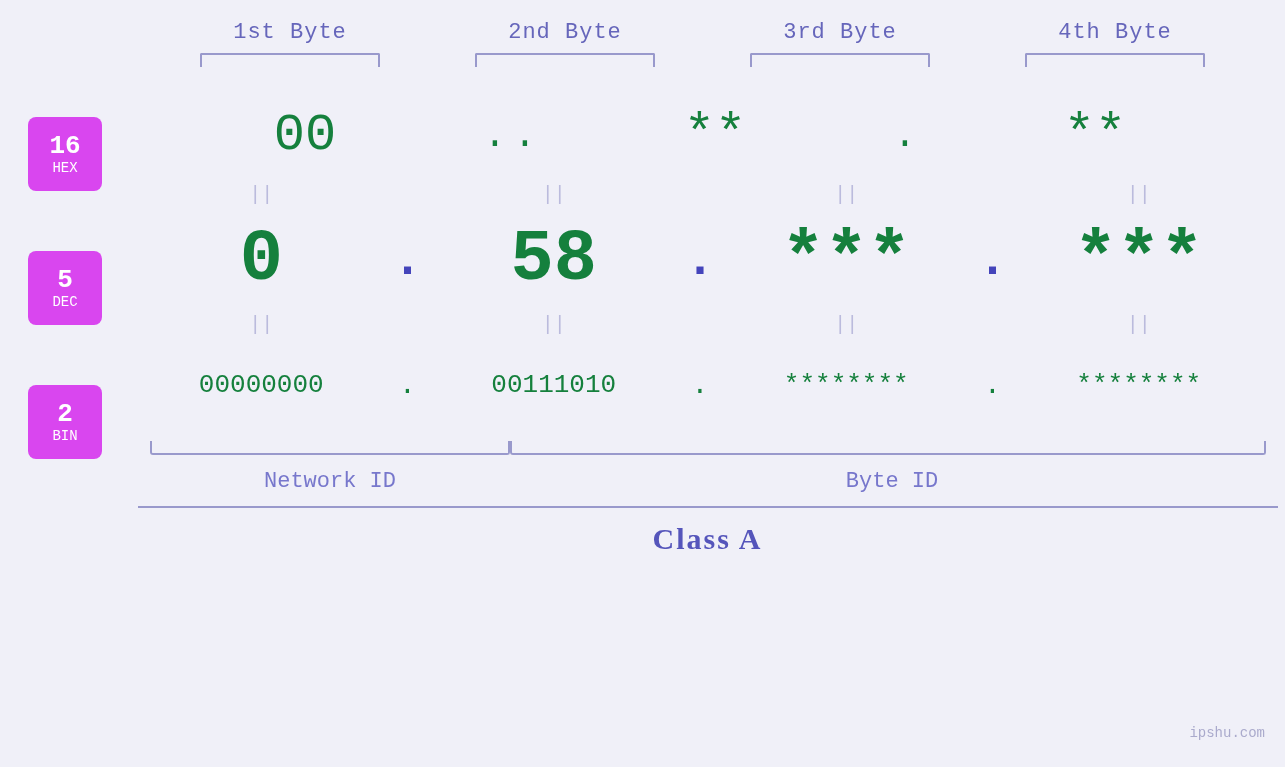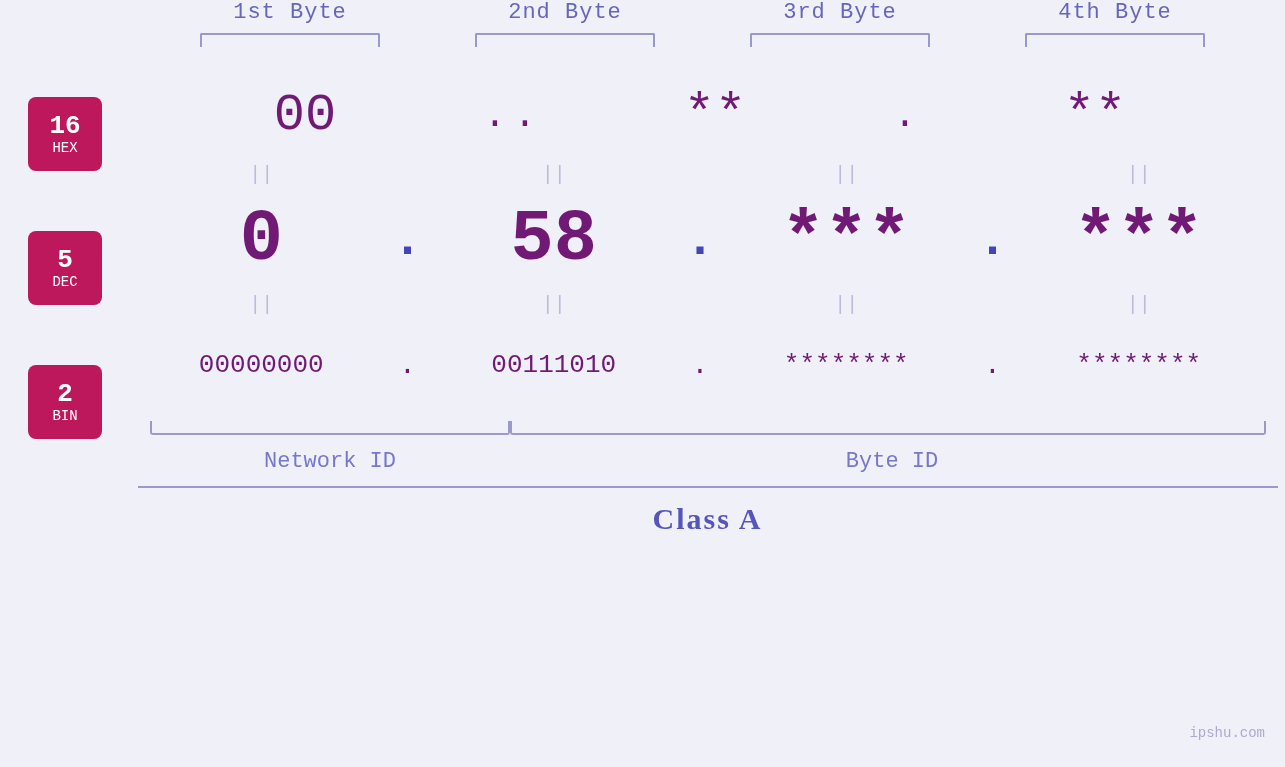--- a/index.html
+++ b/index.html
@@ -14,20 +14,21 @@
     }
 
     .main-container {
       width: 1285px;
       height: 767px;
       background: #f0f0f8;
       position: relative;
       display: flex;
       flex-direction: column;
       align-items: center;
+      padding-top: 20px;
       border-radius: 32px;
     }
 
     
     .byte-labels {
       display: flex;
       width: 1100px;
       margin-left: 120px;
       margin-bottom: 8px;
     }
@@ -76,21 +77,21 @@
       display: flex;
       flex-direction: column;
       align-items: center;
       gap: 60px;
       padding-top: 40px;
     }
 
     .badge {
       width: 74px;
       height: 74px;
-      background: #be185d;
+      background: #d946ef;
       color: white;
       border-radius: 8px;
       display: flex;
       flex-direction: column;
       align-items: center;
       justify-content: center;
       font-family: 'Courier New', Courier, monospace;
     }
 
     .badge-number {
@@ -119,21 +120,21 @@
     .dec-row {
       height: 90px;
     }
 
     .bin-row {
       height: 80px;
       margin-bottom: 10px;
     }
 
     .value-text {
-      color: #701a75;
+      color: #15803d;
       font-family: 'Courier New', Courier, monospace;
       text-align: center;
     }
 
     .hex-value {
       font-size: 52px;
     }
 
     .dec-value {
       font-size: 72px;

